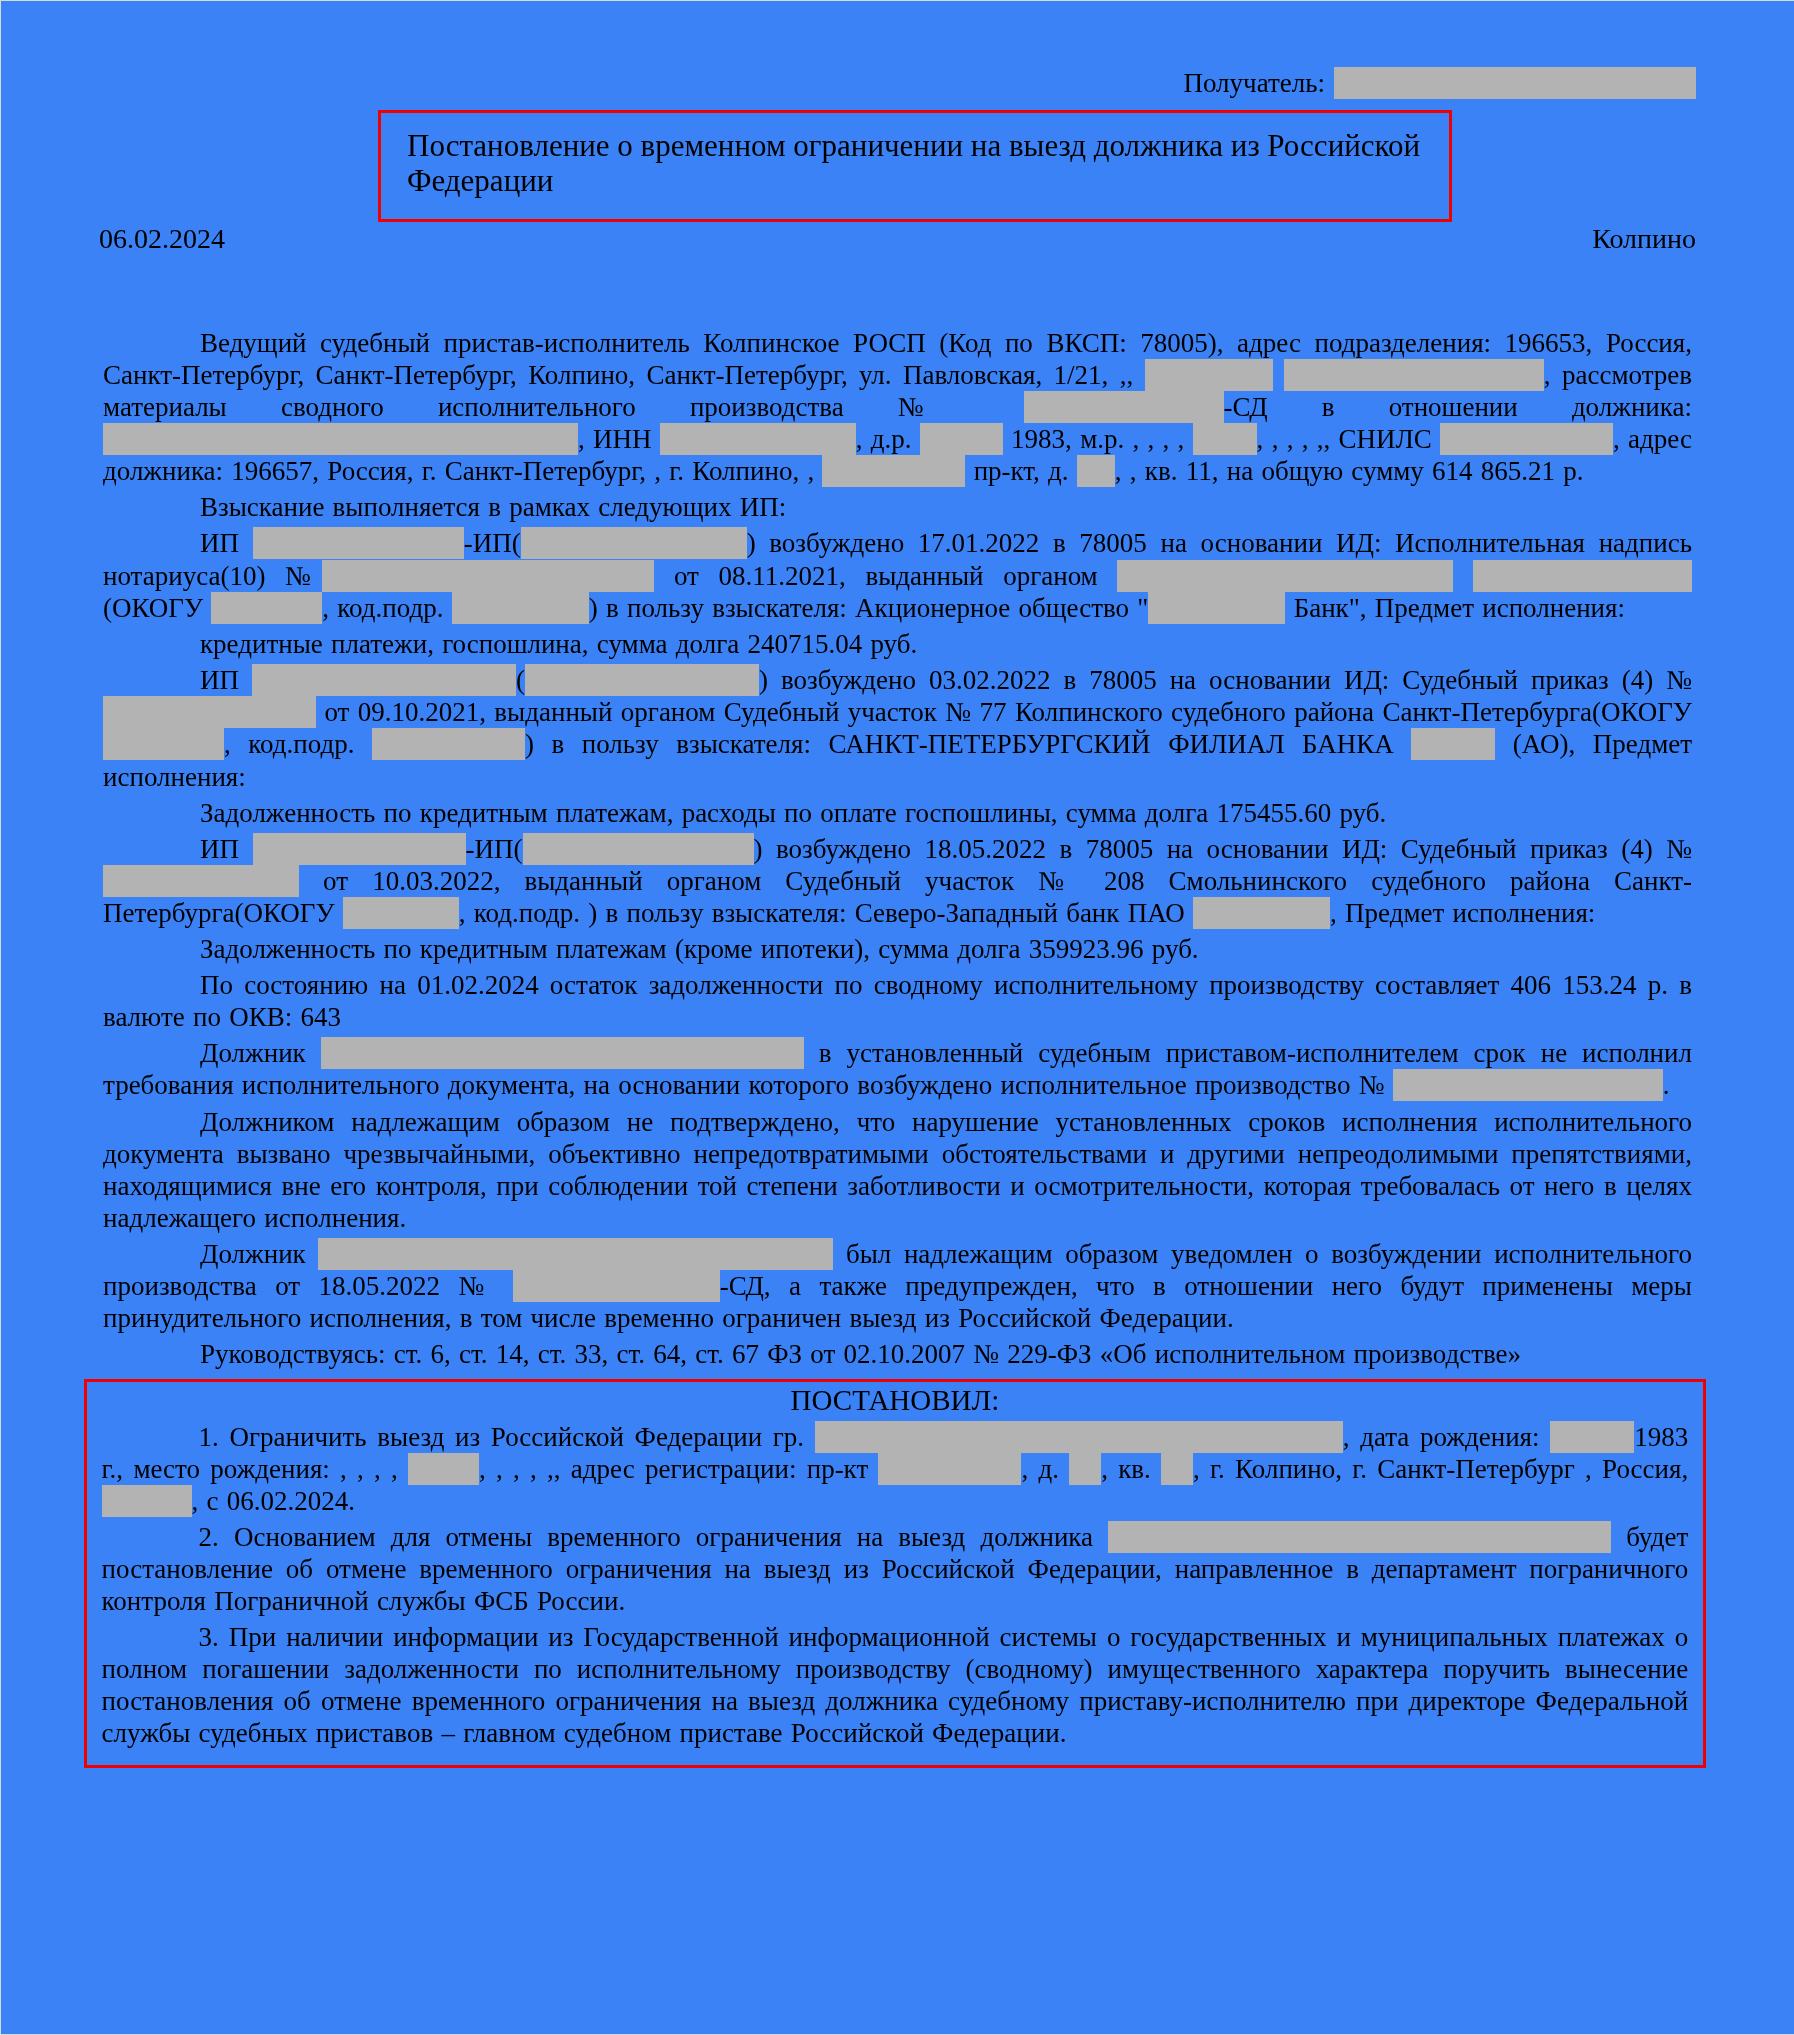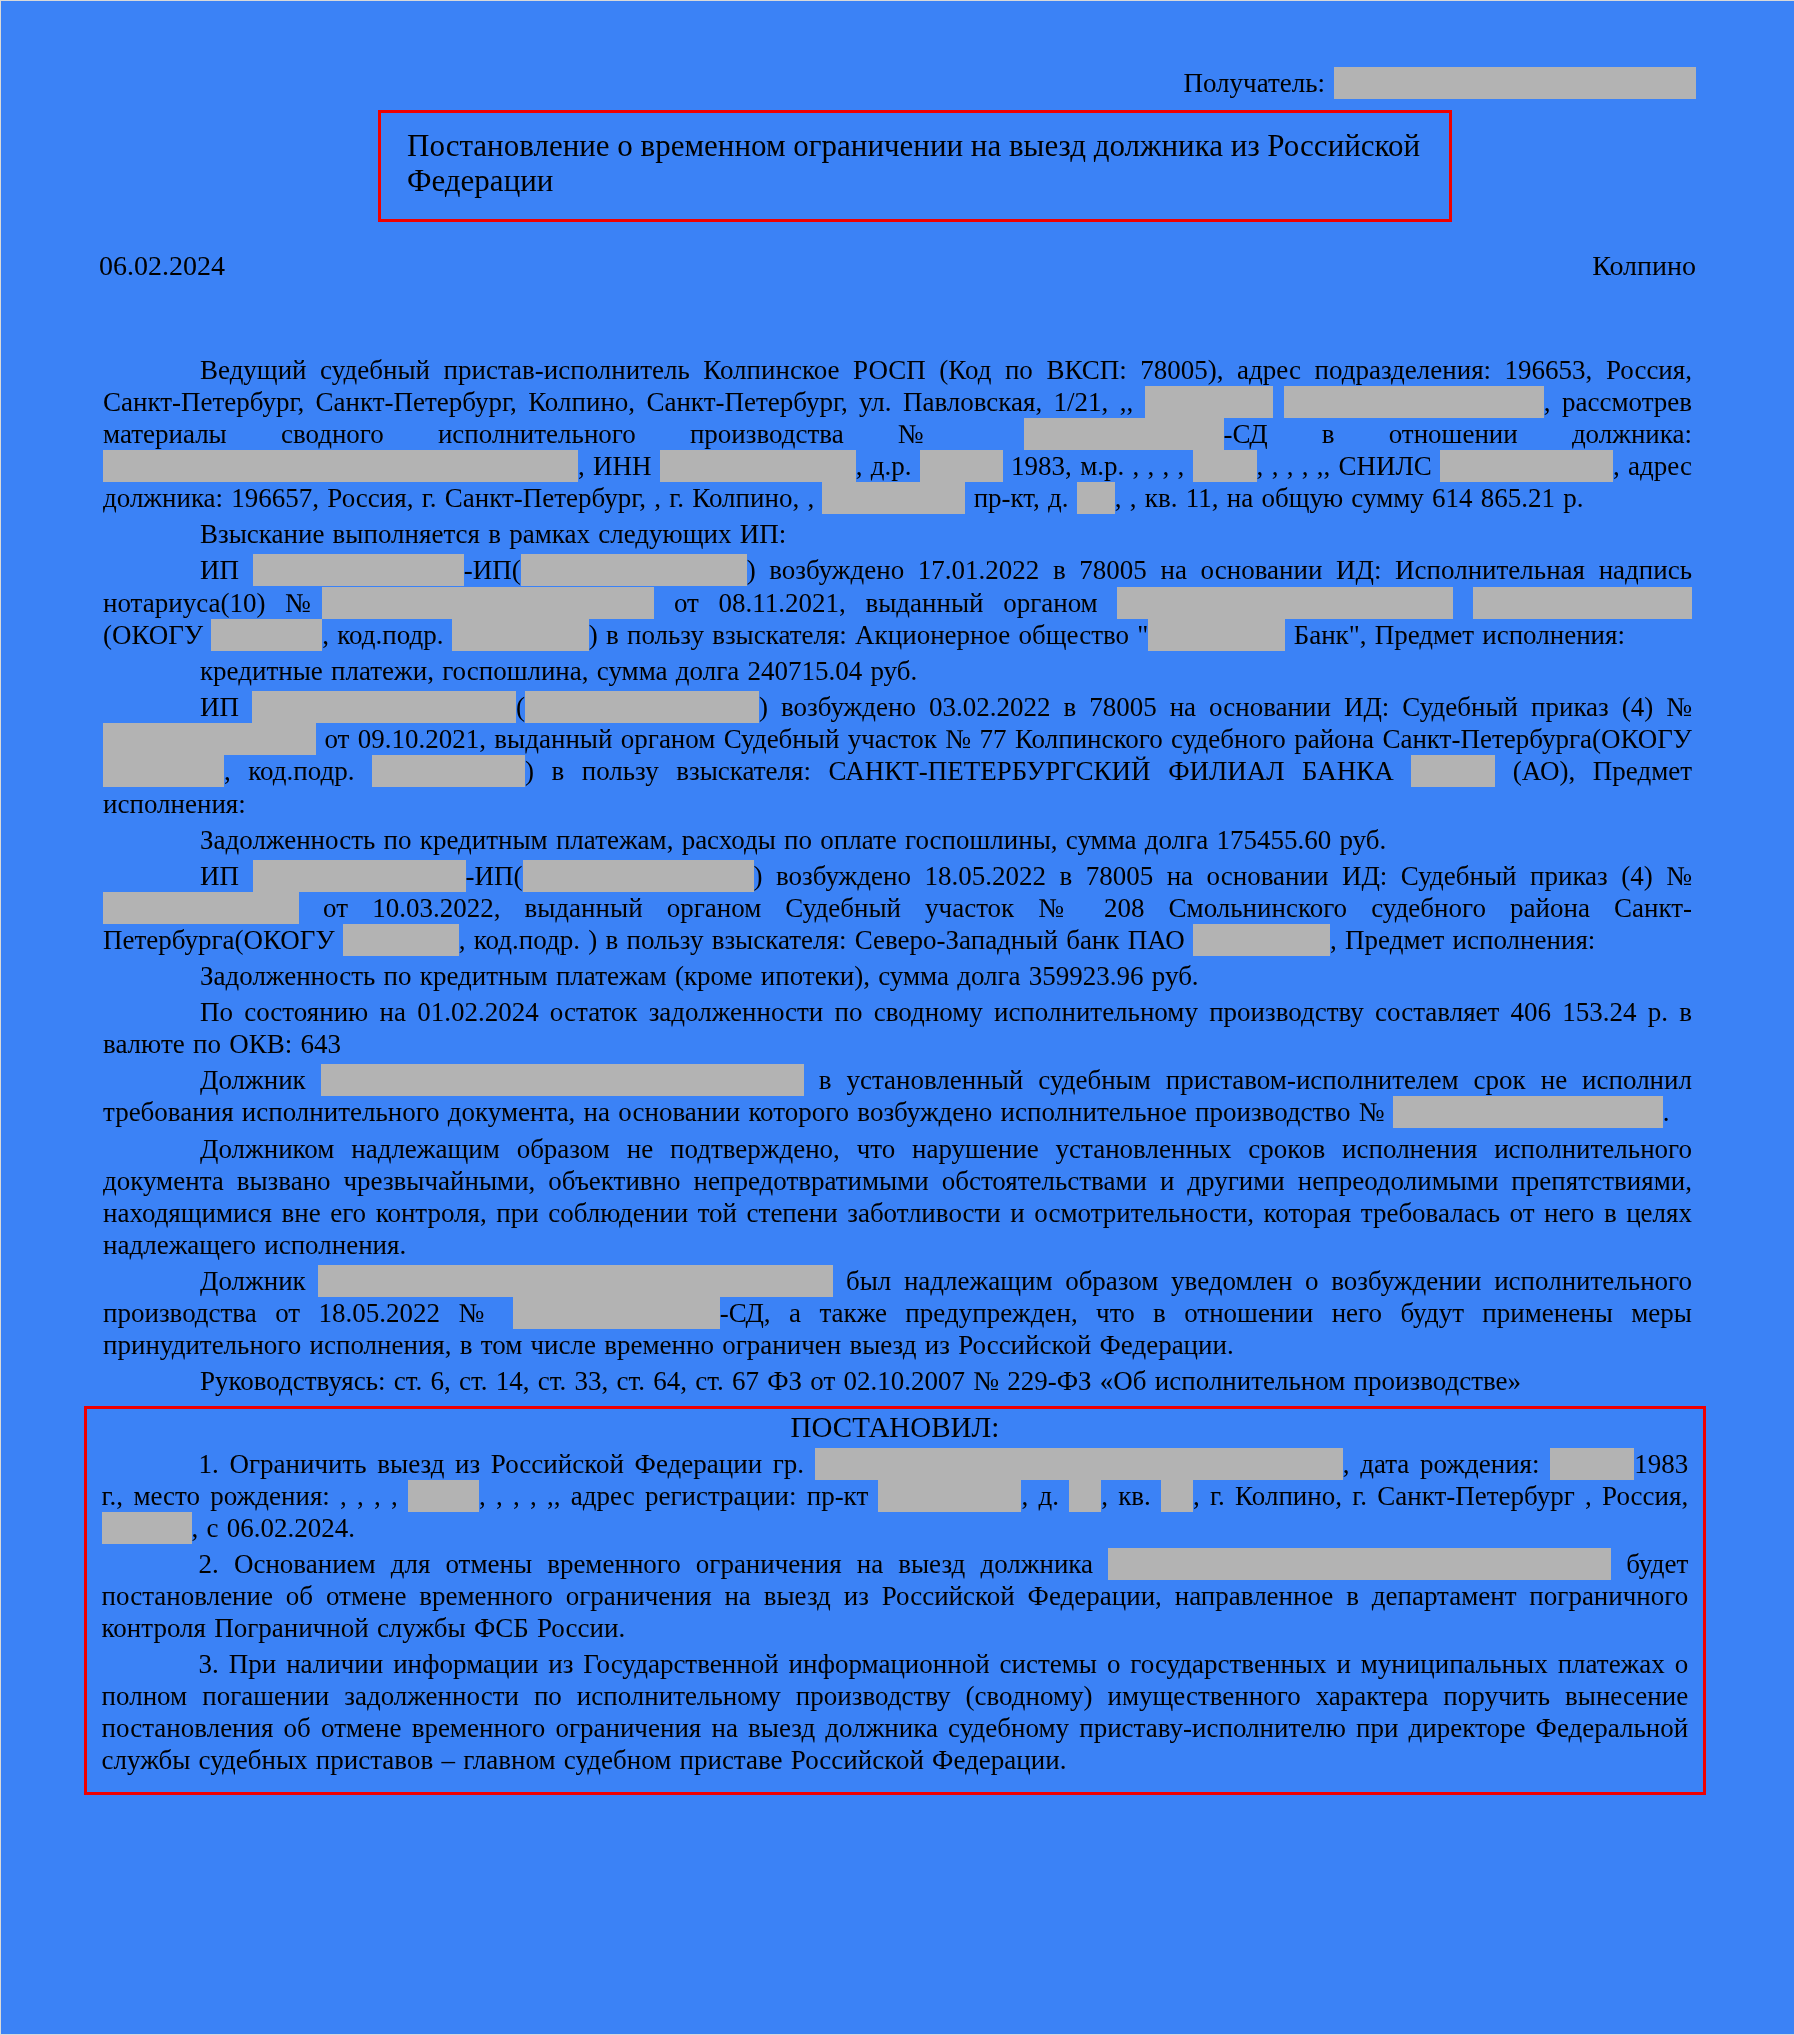--- a/index.html
+++ b/index.html
@@ -26,21 +26,20 @@
     width: 1074px;
     margin: 10.6px 0 0 279px;
     border: 3.8px solid var(--accent-red, #f00000);
     text-align: left;
     font-size: 31px; line-height: 35px;
     padding: 15px 26px 21px 26px;
   }
   .date-row {
     display: flex; justify-content: space-between;
     font-size: 28px; line-height: 33px;
-    margin-top: 27px;
   }
   .content { margin-top: 72px; font-size: 27px; }
   .para {
     margin: 4px;
     text-align: justify;
     text-indent: 97px;
     line-height: 32px;
     word-spacing: 1.5px;
   }
   .redaction {

